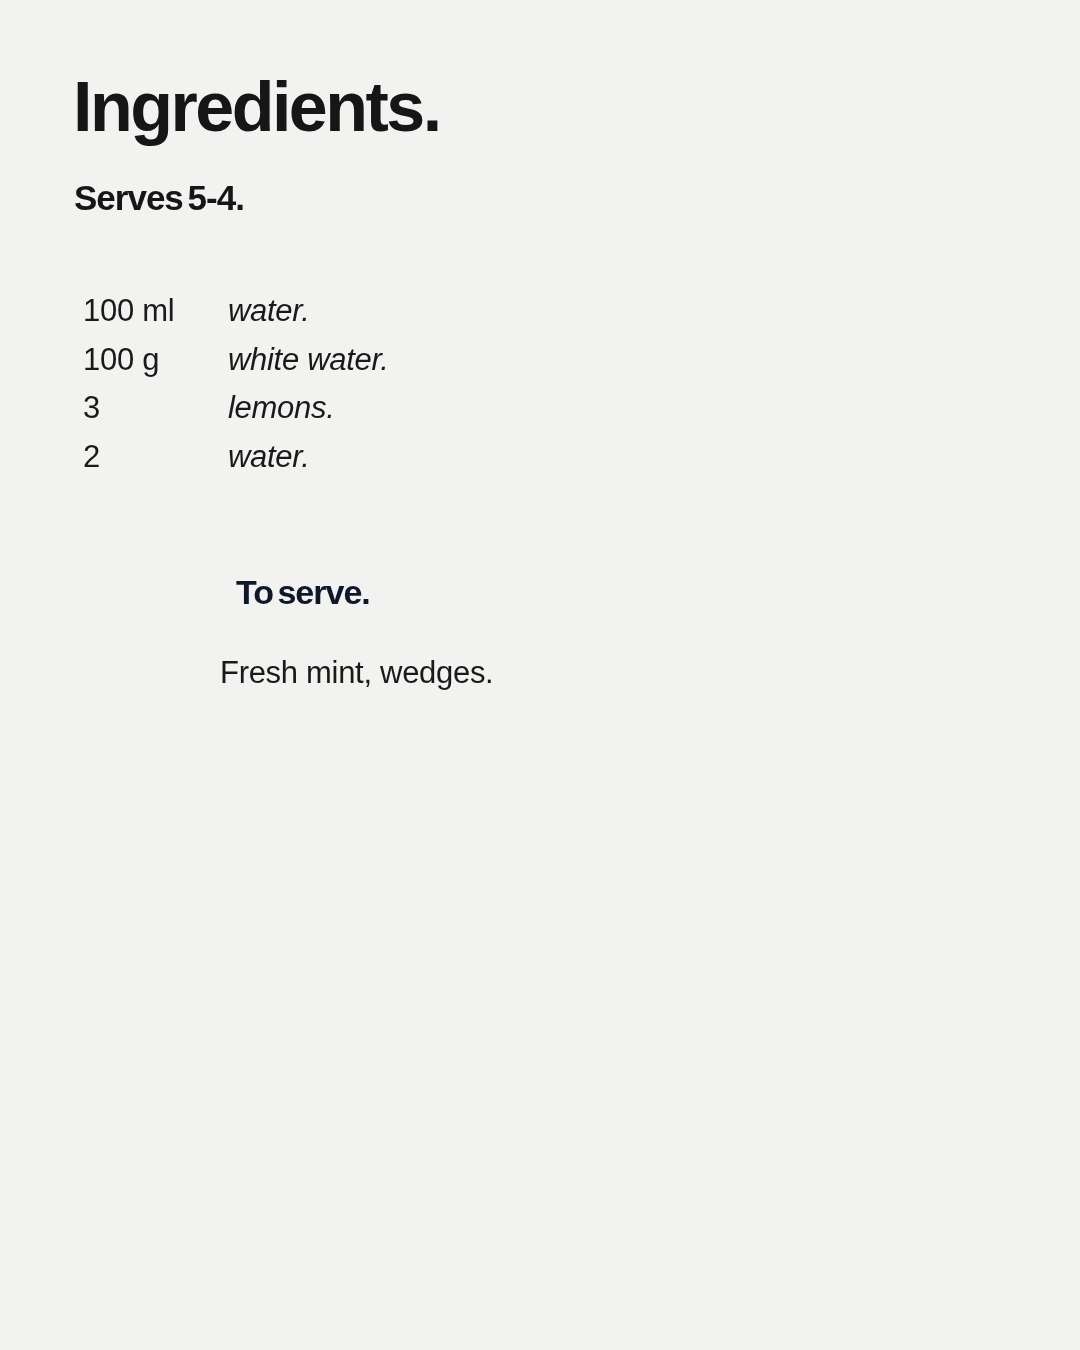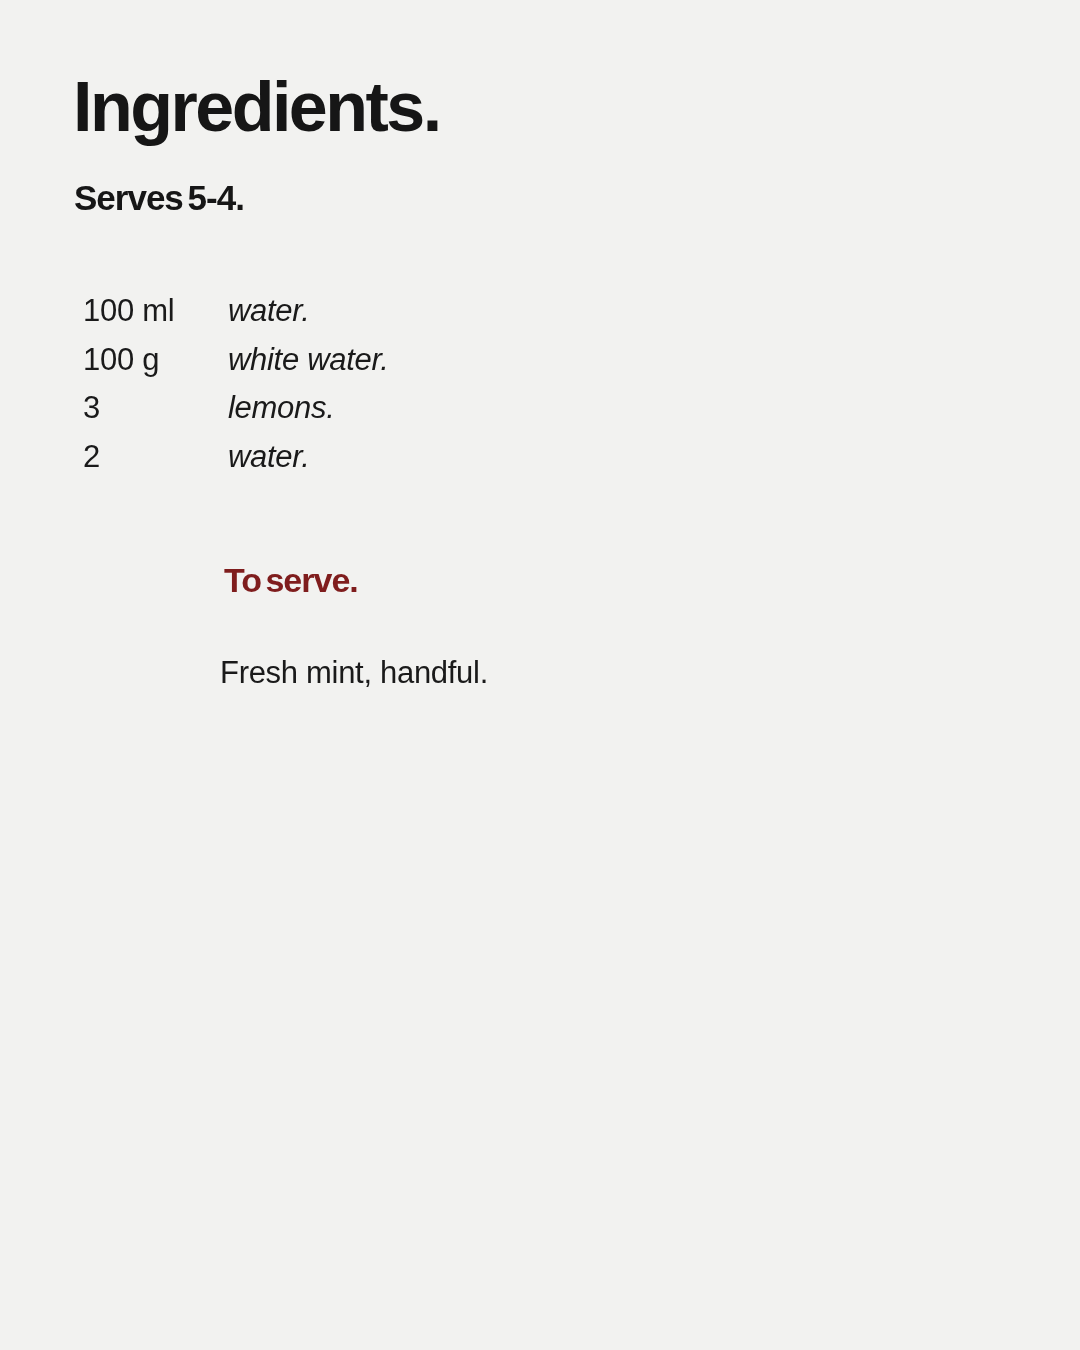--- a/index.html
+++ b/index.html
@@ -59,27 +59,27 @@
     flex: 0 0 145px;
   }
   .ingredient-name {
     flex: 1;
     font-style: italic;
   }
   .to-serve-heading {
     position: absolute;
     left: 220px;
     top: 559px;
-    margin: 4px;
+    margin: 16px;
     font-size: 34px;
     line-height: 1;
     font-weight: 700;
     letter-spacing: -1px;
     word-spacing: -4px;
-    color: #7f1d1d;
+    color: #0f172a;
   }
   .serve-list {
     position: absolute;
     left: 220px;
     top: 649px;
     font-size: 31px;
     font-weight: 400;
     letter-spacing: -0.3px;
   }
   .serve-item {
@@ -112,16 +112,16 @@
     </div>
     <div class="ingredient-row">
       <span class="ingredient-qty">2</span>
       <span class="ingredient-name">water.</span>
     </div>
   </div>
 
   <h3 class="to-serve-heading">To serve.</h3>
 
   <div class="serve-list">
-    <div class="serve-item">Fresh mint, handful.</div>
+    <div class="serve-item">Fresh mint, wedges.</div>
   </div>
 
 </div>
 
 </body></html>

